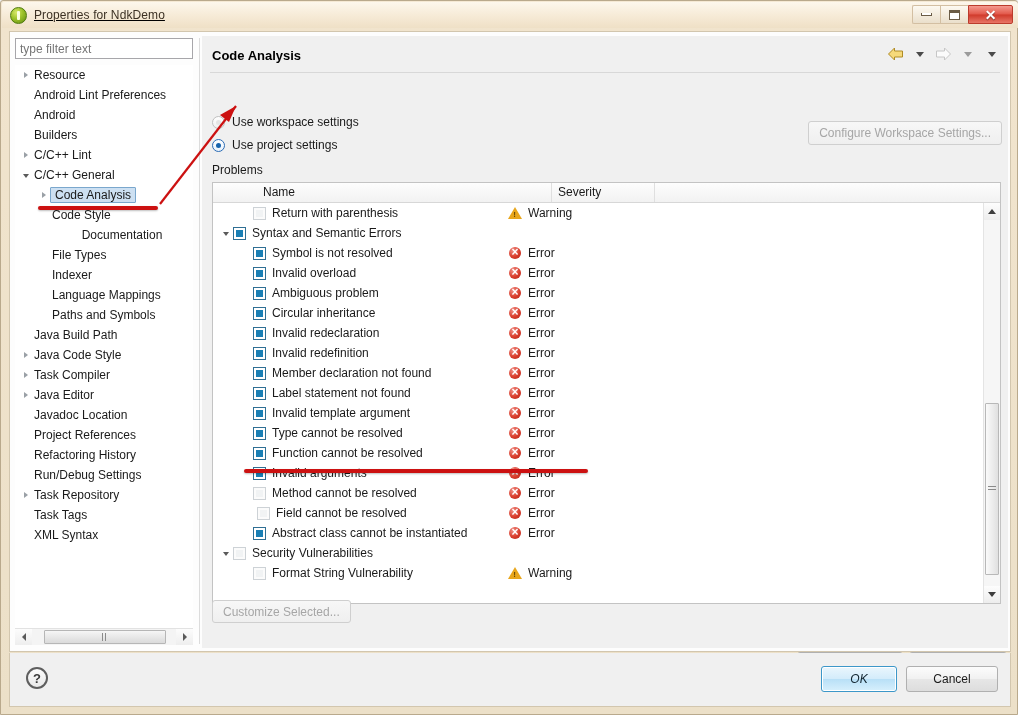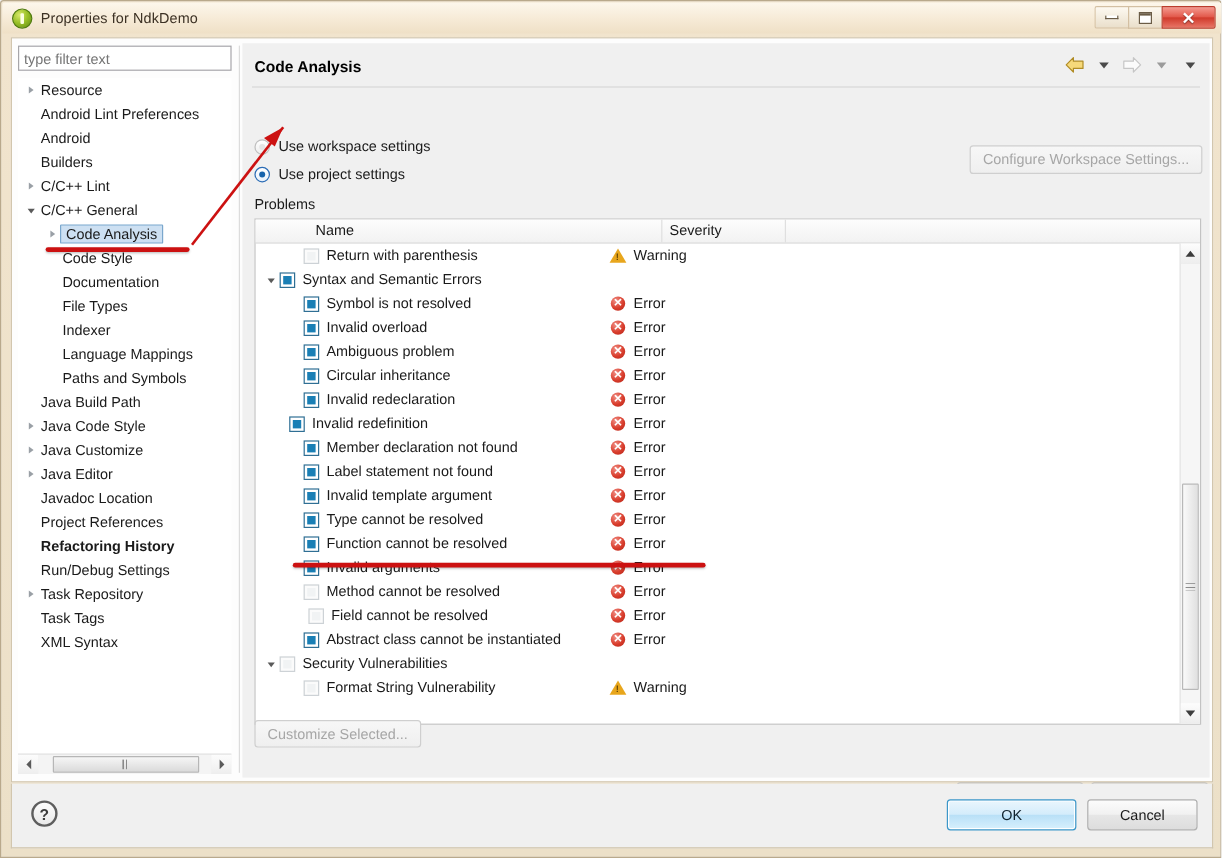--- a/index.html
+++ b/index.html
@@ -22,20 +22,21 @@
     border: 1px solid #b9a98c;
     background: linear-gradient(to bottom, #f5e9d4 0%, #f1e4cd 22px, #ece0c8 100%);
     border-radius: 3px 3px 0 0;
   }
   .titlebar {
     position: absolute;
     left: 1px; top: 1px; width: 1016px; height: 26px;
     background: linear-gradient(to bottom, #fdf7ec 0%, #f6ead6 55%, #efe0c6 100%);
     display: flex; align-items: center;
     border-radius: 2px 2px 0 0;
+    text-decoration: underline;
   }
   .title-icon {
     width: 17px; height: 17px; margin-left: 8px; margin-right: 7px;
     border-radius: 50%;
     background: radial-gradient(circle at 35% 30%, #d8e86a 0%, #9cc229 45%, #5f8a10 100%);
     border: 1px solid #4e7a0d;
     position: relative; flex: none;
   }
   .title-icon::after {
     content: ""; position: absolute;
@@ -274,25 +275,25 @@
     background: #f0f0f0; border: 1px solid #d2c6ae; border-top: none;
   }
   .help-ico {
     position: absolute; left: 16px; top: 14px; width: 22px; height: 22px;
     border-radius: 50%; border: 2px solid #5e5e5e;
     display:flex;align-items:center;justify-content:center;
     font-size: 13px; color: #3a3a3a; font-weight: bold; cursor: pointer;
     background: linear-gradient(to bottom,#fcfcfc,#e9e9e9);
   }
   .btn-ok {
-    position: absolute; right: 113px; top: 13px; width: 108px; height: 26px;
+    position: absolute; right: 113px; top: 13px; width: 76px; height: 26px;
     background: linear-gradient(to bottom,#eaf6fd 0%,#d4ecfb 48%,#b9e0f7 52%,#d7f0fd 100%);
     border: 1px solid #3c97c9; border-radius: 3px;
     box-shadow: 0 0 0 1px #ffffff inset;
-    font-size: 12px; color: #10232e; cursor: pointer;
+    font-size: 12px; color: #10232e; cursor: pointer; font-style: italic;
   }
   .btn-cancel {
     position: absolute; right: 12px; top: 13px; width: 92px; height: 26px;
     font-size: 12px;
   }
 
   
   .anno { position: absolute; pointer-events: none; }
   .ann-line1 {
     left: 38px; top: 206px; width: 120px; height: 4px;
@@ -366,21 +367,21 @@
             <div class="tnode sel" style="padding-left: 22px;">
               <span class="arr">
                 <i class="arr-collapsed"></i>
               </span>
               <span class="lbl">Code Analysis</span>
             </div>
             <div class="tnode" style="padding-left: 22px;">
               <span class="arr"></span>
               <span class="lbl">Code Style</span>
             </div>
-            <div class="tnode" style="padding-left: 22px;">
+            <div class="tnode" style="padding-left: 22px; justify-content: center;">
               <span class="arr"></span>
               <span class="lbl">Documentation</span>
             </div>
             <div class="tnode" style="padding-left: 22px;">
               <span class="arr"></span>
               <span class="lbl">File Types</span>
             </div>
             <div class="tnode" style="padding-left: 22px;">
               <span class="arr"></span>
               <span class="lbl">Indexer</span>
@@ -400,37 +401,37 @@
             <div class="tnode" style="padding-left: 4px;">
               <span class="arr">
                 <i class="arr-collapsed"></i>
               </span>
               <span class="lbl">Java Code Style</span>
             </div>
             <div class="tnode" style="padding-left: 4px;">
               <span class="arr">
                 <i class="arr-collapsed"></i>
               </span>
-              <span class="lbl">Java Customize</span>
+              <span class="lbl">Task Compiler</span>
             </div>
             <div class="tnode" style="padding-left: 4px;">
               <span class="arr">
                 <i class="arr-collapsed"></i>
               </span>
               <span class="lbl">Java Editor</span>
             </div>
             <div class="tnode" style="padding-left: 4px;">
               <span class="arr"></span>
               <span class="lbl">Javadoc Location</span>
             </div>
             <div class="tnode" style="padding-left: 4px;">
               <span class="arr"></span>
               <span class="lbl">Project References</span>
             </div>
-            <div class="tnode" style="padding-left: 4px; font-weight: bold;">
+            <div class="tnode" style="padding-left: 4px;">
               <span class="arr"></span>
               <span class="lbl">Refactoring History</span>
             </div>
             <div class="tnode" style="padding-left: 4px;">
               <span class="arr"></span>
               <span class="lbl">Run/Debug Settings</span>
             </div>
             <div class="tnode" style="padding-left: 4px;">
               <span class="arr">
                 <i class="arr-collapsed"></i>
@@ -579,21 +580,21 @@
                   <span class="tw"></span>
                   <span class="cb on"></span>
                   <span>Invalid redeclaration</span>
                 </div>
                 <div class="cell-sev">
                   <span class="sev-ico ico-err"></span>
                   <span>Error</span>
                 </div>
               </div>
               <div class="trow">
-                <div class="cell-name" style="padding-left: 14px;">
+                <div class="cell-name" style="padding-left: 26px;">
                   <span class="tw"></span>
                   <span class="cb on"></span>
                   <span>Invalid redefinition</span>
                 </div>
                 <div class="cell-sev">
                   <span class="sev-ico ico-err"></span>
                   <span>Error</span>
                 </div>
               </div>
               <div class="trow">

